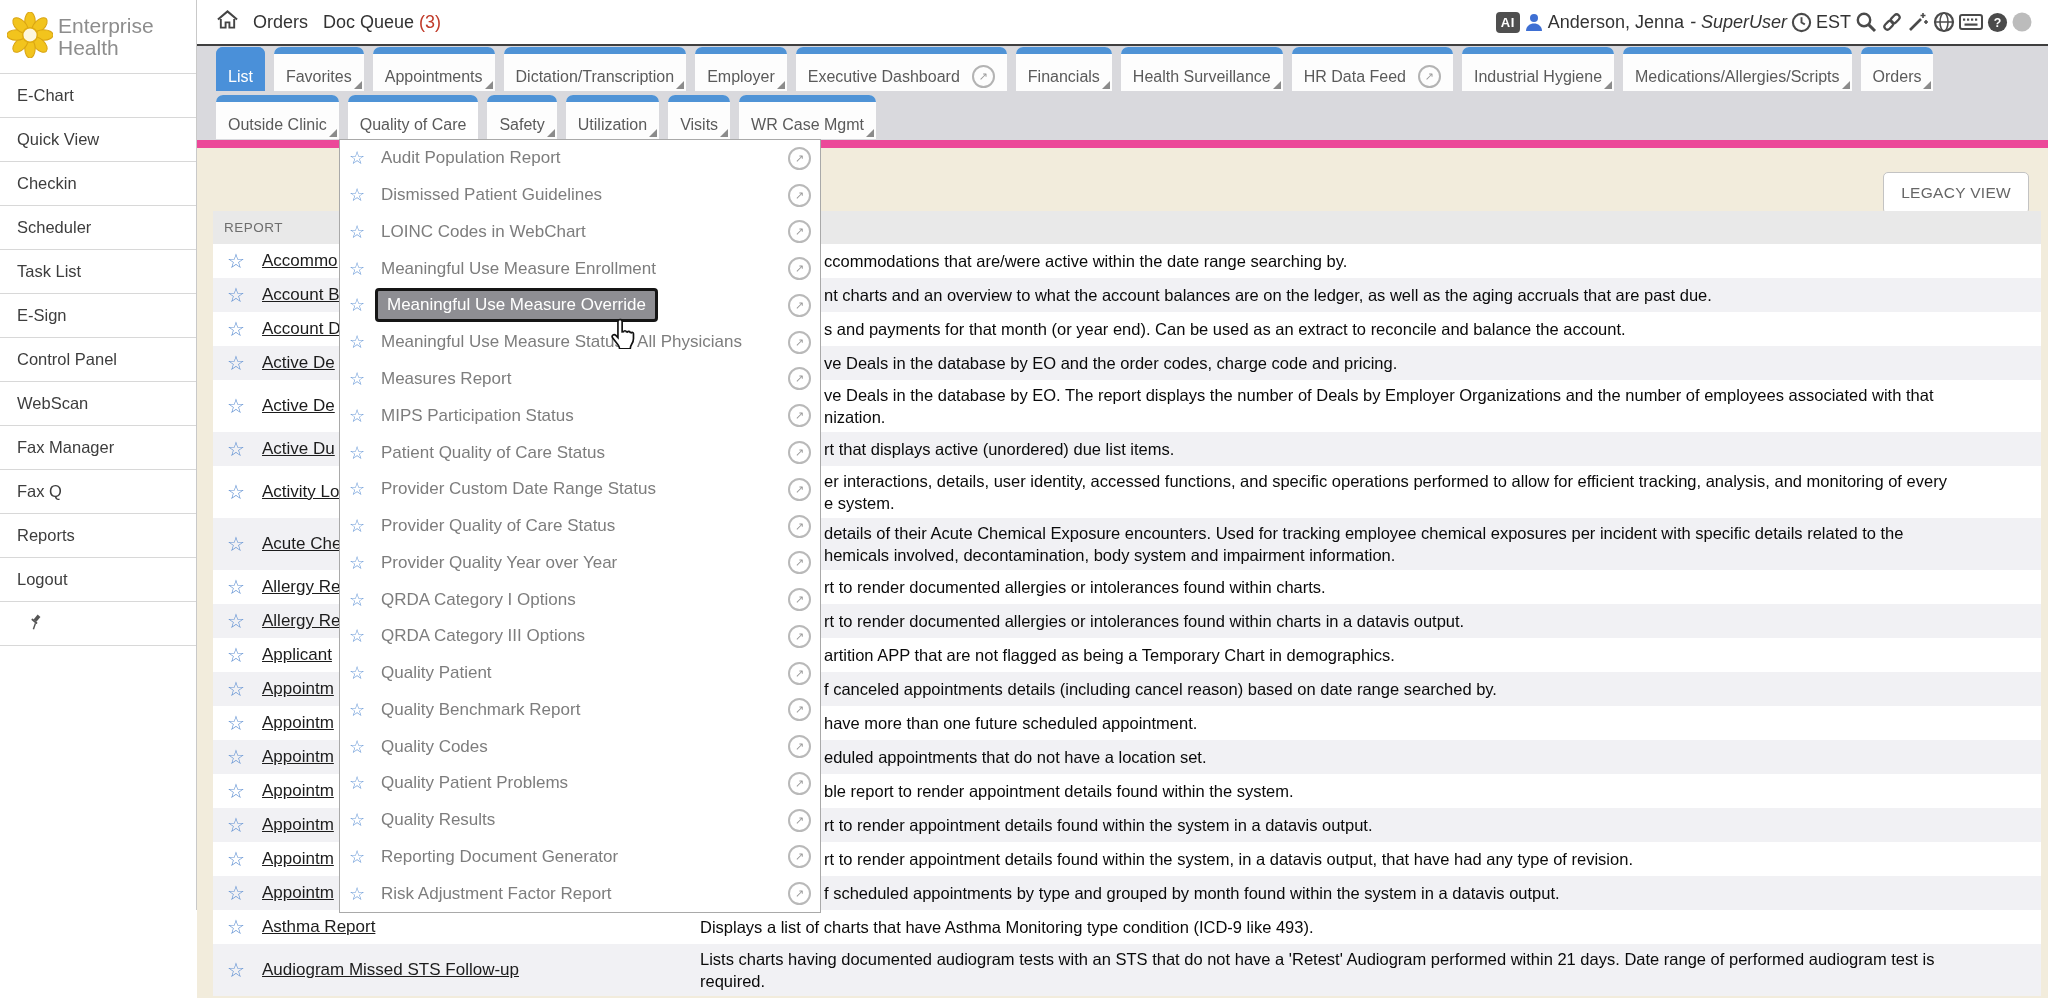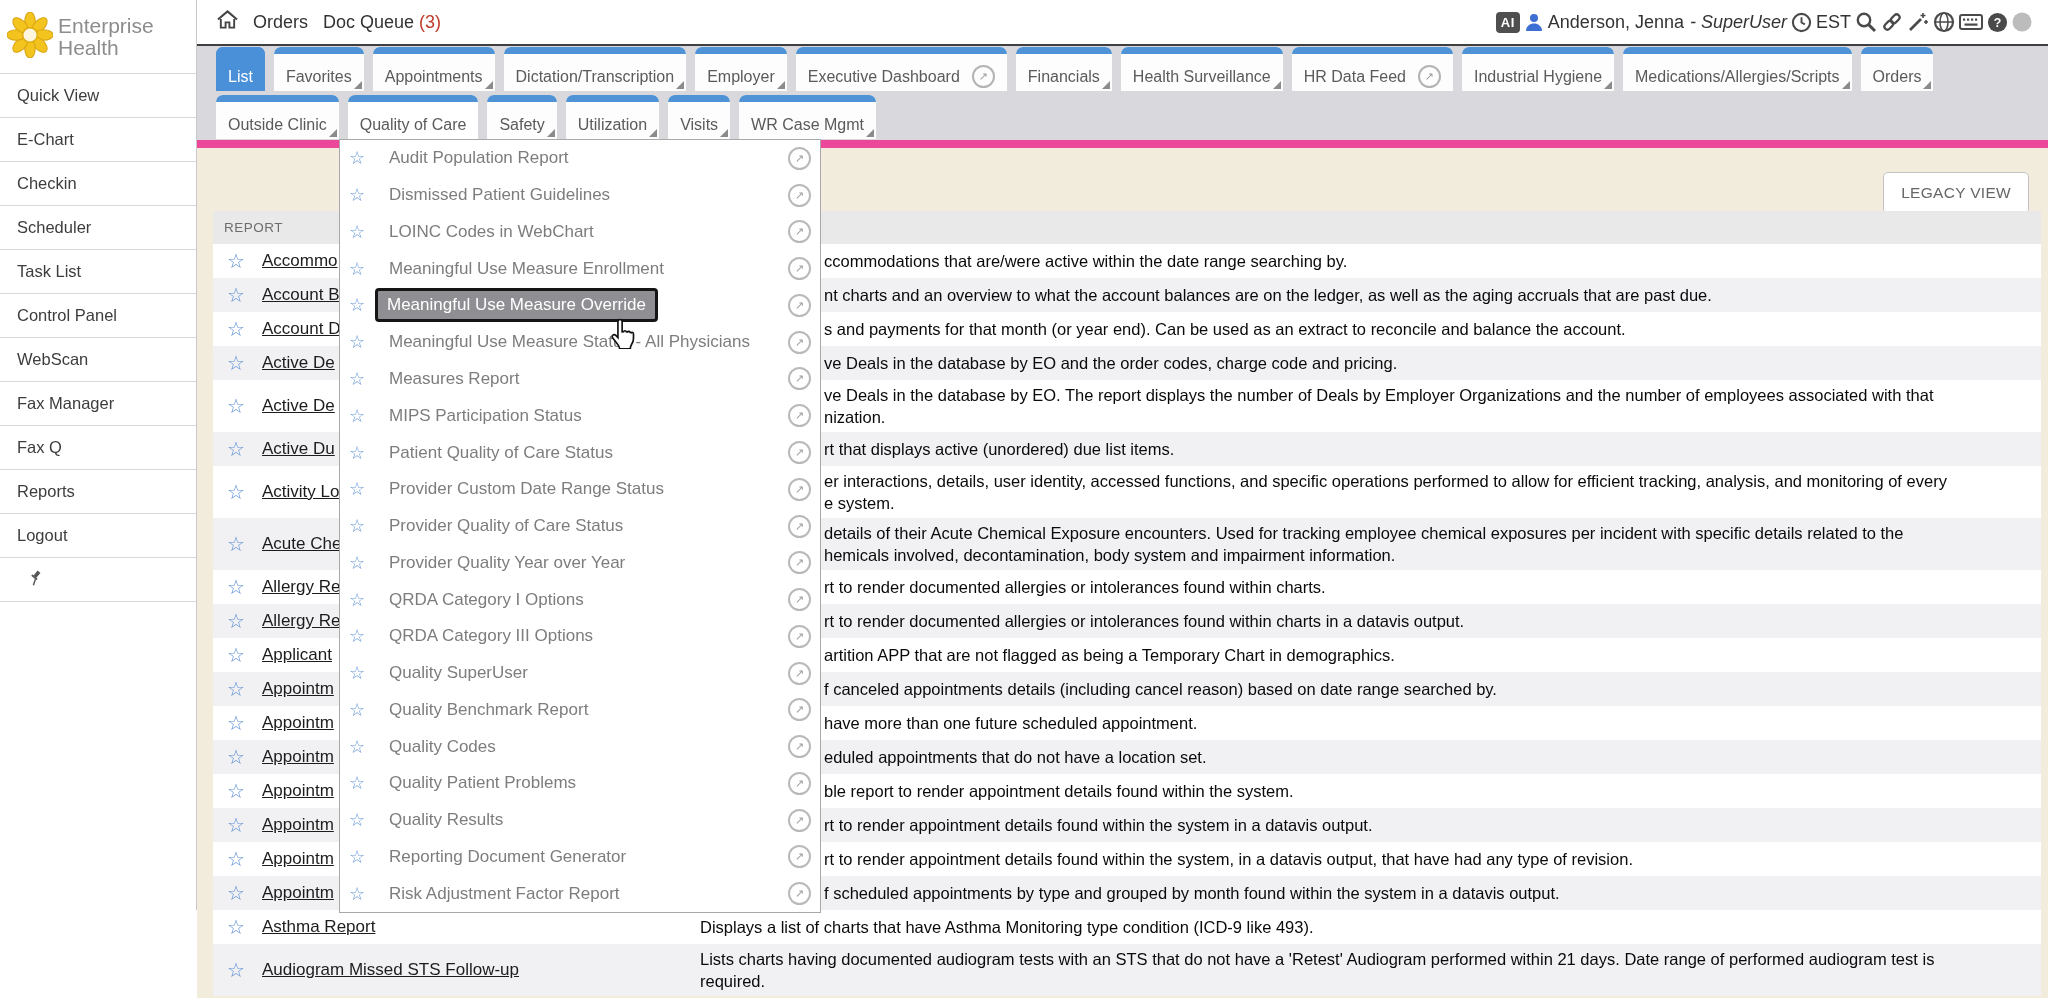--- a/index.html
+++ b/index.html
@@ -60,21 +60,21 @@
   .rlink{text-decoration:underline;color:#1c1c1c;cursor:pointer}
   .desc-cell{flex:1;overflow:hidden;color:#0a0a0a;line-height:22px;font-size:16.5px}
   .trow.clipped .desc-cell{padding-left:124px}
   .dline{display:block;white-space:nowrap;overflow:hidden}
   
   .dropdown{position:absolute;left:339px;top:139px;width:482px;height:774px;background:#fff;
             border:1px solid #a9a9a9;box-sizing:border-box;z-index:20;display:flex;
             flex-direction:column}
   .dd-item{flex:1;display:flex;align-items:center;padding:0 9px;font-size:17px;cursor:pointer}
   .dd-star{color:#6b9bd8;font-size:18px;width:24px;flex:0 0 auto;cursor:pointer}
-  .dd-label{color:#7d7d7d;margin-left:16px;white-space:nowrap}
+  .dd-label{color:#7d7d7d;margin-left:8px;white-space:nowrap}
   .dd-arrow{margin-left:auto;width:19px;height:19px;border:2px solid #b9b9b9;border-radius:50%;
             display:flex;align-items:center;justify-content:center;color:#9a9a9a;font-size:11px;
             flex:0 0 auto;cursor:pointer}
   .dd-item.hl .dd-label{background:#8e8e93;color:#fff;border:3px solid #151515;border-radius:4px;
                         padding:4px 9px;margin-left:2px}
   .cursor{position:absolute;left:608px;top:318px;z-index:50;pointer-events:none}
 </style>
 </head>
 <body>
 
@@ -94,25 +94,26 @@
         </g>
         <circle cx="22" cy="22" r="7" fill="#fdf6dd" stroke="#e0ac10" stroke-width="1.5"></circle>
       </svg>
     </span>
     <span class="logo-text">
       <span>Enterprise</span><br>
       <span>Health</span>
     </span>
   </div>
   <div>
+      <div class="side-item">E-Chart</div>
       <div class="side-item">Quick View</div>
-      <div class="side-item">E-Chart</div>
       <div class="side-item">Checkin</div>
       <div class="side-item">Scheduler</div>
       <div class="side-item">Task List</div>
+      <div class="side-item">E-Sign</div>
       <div class="side-item">Control Panel</div>
       <div class="side-item">WebScan</div>
       <div class="side-item">Fax Manager</div>
       <div class="side-item">Fax Q</div>
       <div class="side-item">Reports</div>
       <div class="side-item">Logout</div>
     </div>
   <div class="pin-row">
     <span>
       <svg width="18" height="19" viewBox="0 0 20 20">
@@ -489,21 +490,21 @@
       <span class="dd-label">QRDA Category I Options</span>
       <span class="dd-arrow">↗</span>
     </div>
     <div class="dd-item">
       <span class="dd-star">☆</span>
       <span class="dd-label">QRDA Category III Options</span>
       <span class="dd-arrow">↗</span>
     </div>
     <div class="dd-item">
       <span class="dd-star">☆</span>
-      <span class="dd-label">Quality SuperUser</span>
+      <span class="dd-label">Quality Patient</span>
       <span class="dd-arrow">↗</span>
     </div>
     <div class="dd-item">
       <span class="dd-star">☆</span>
       <span class="dd-label">Quality Benchmark Report</span>
       <span class="dd-arrow">↗</span>
     </div>
     <div class="dd-item">
       <span class="dd-star">☆</span>
       <span class="dd-label">Quality Codes</span>

